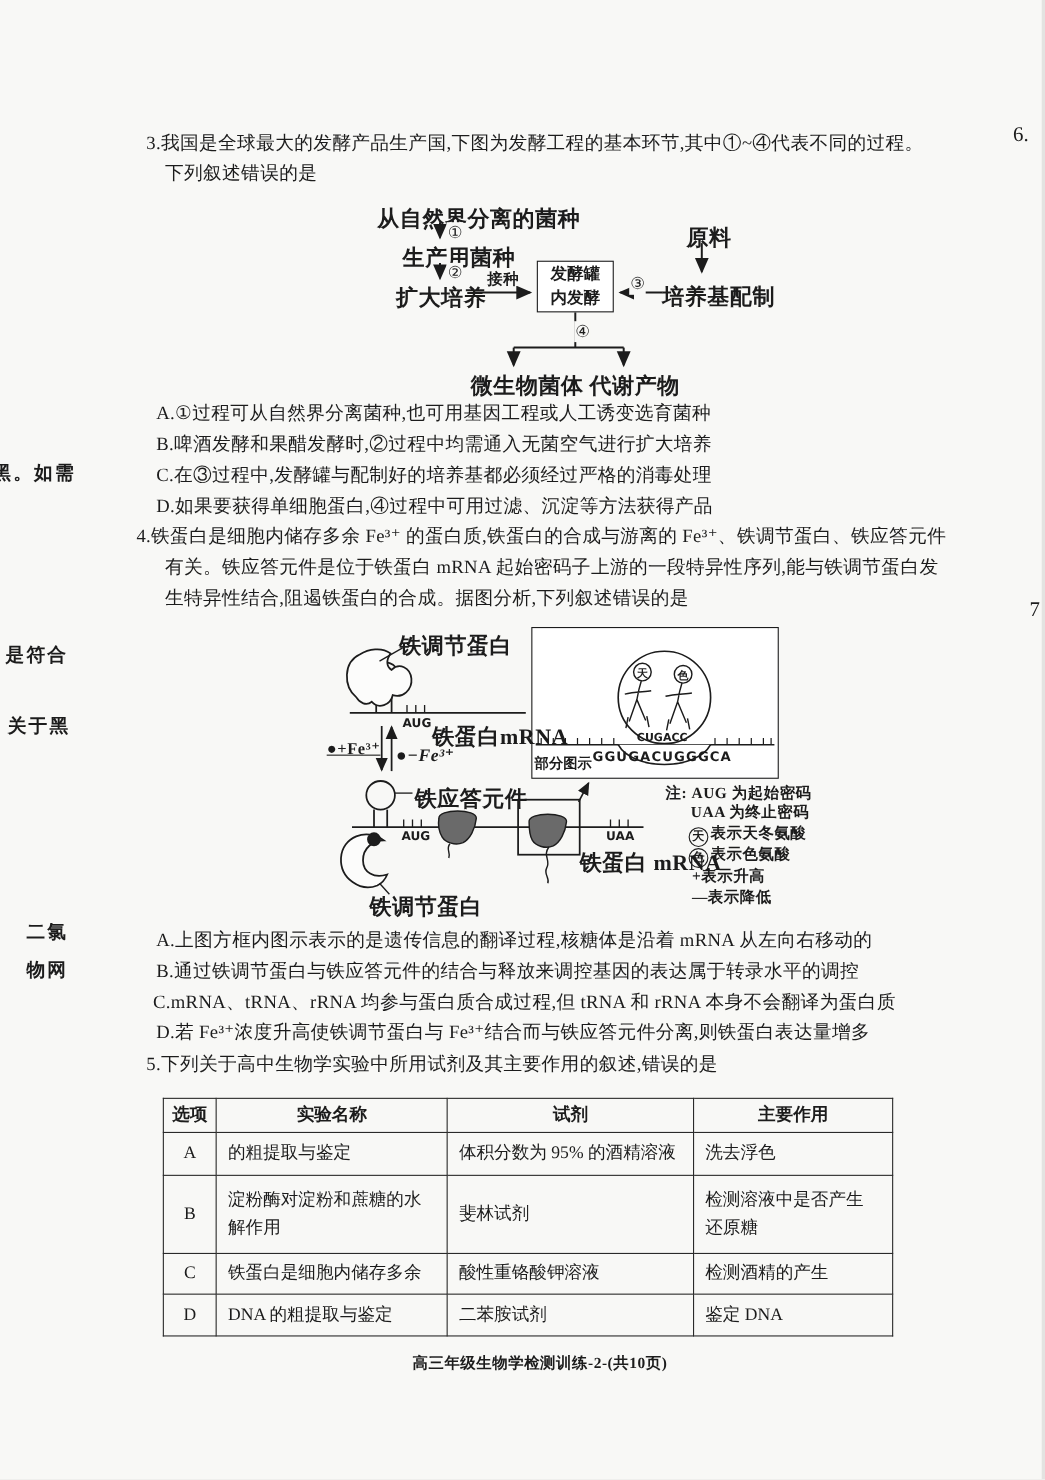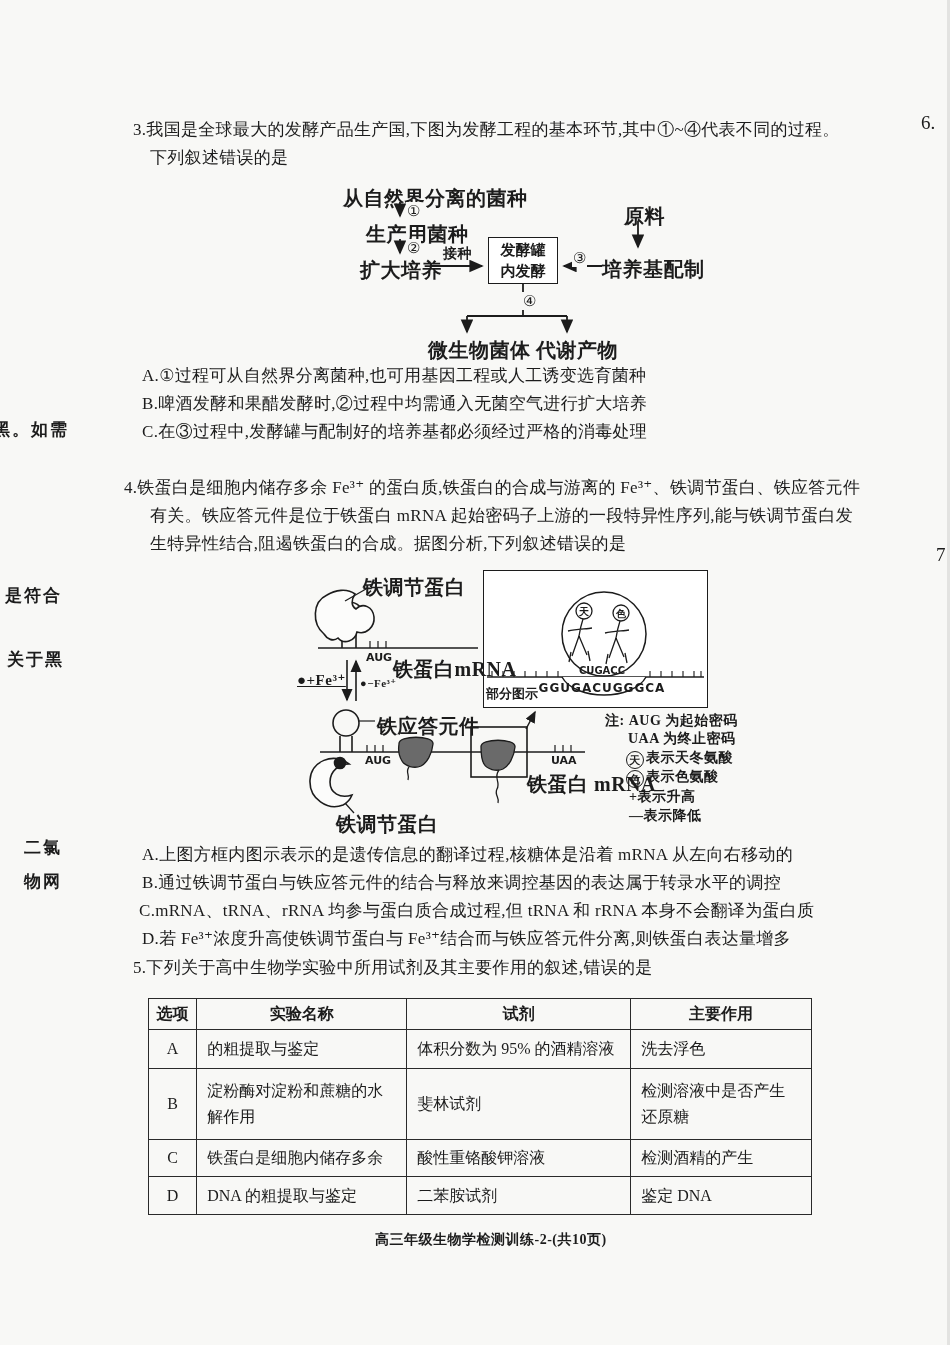--- a/index.html
+++ b/index.html
@@ -63,31 +63,32 @@
   <span class="t circnum lbl" style="left:572px;top:249px;">③</span>
   <span class="t dlabel lbl" style="left:602px;top:256px;">培养基配制</span>
   <span class="t dlabel lbl" style="left:624px;top:203px;">原料</span>
   <span class="t circnum lbl" style="left:522px;top:292px;">④</span>
   <span class="t dlabel lbl" style="left:428px;top:337px;text-align:center;">微生物菌体</span>
   <span class="t dlabel lbl" style="left:536px;top:337px;">代谢产物</span>
 
   <span class="t opt" style="left:142px;top:364px;">A.①过程可从自然界分离菌种,也可用基因工程或人工诱变选育菌种</span>
   <span class="t opt" style="left:142px;top:392px;">B.啤酒发酵和果醋发酵时,②过程中均需通入无菌空气进行扩大培养</span>
   <span class="t opt" style="left:142px;top:420px;">C.在③过程中,发酵罐与配制好的培养基都必须经过严格的消毒处理</span>
+  <span class="t opt" style="left:142px;top:448px;">D.如果要获得单细胞蛋白,④过程中可用过滤、沉淀等方法获得产品</span>
 
   <span class="t stem" style="left:124px;top:476px;">4.铁蛋白是细胞内储存多余 Fe³⁺ 的蛋白质,铁蛋白的合成与游离的 Fe³⁺、铁调节蛋白、铁应答元件</span>
   <span class="t stem" style="left:150px;top:504px;">有关。铁应答元件是位于铁蛋白 mRNA 起始密码子上游的一段特异性序列,能与铁调节蛋白发</span>
   <span class="t stem" style="left:150px;top:532px;">生特异性结合,阻遏铁蛋白的合成。据图分析,下列叙述错误的是</span>
 
   <div id="magnified-box"></div>
   <span class="t dlabel lbl" style="left:363px;top:574px;">铁调节蛋白</span>
   <span class="t dsmall lbl" style="left:366px;top:651px;">AUG</span>
   <span class="t dlabel lbl" style="left:393px;top:656px;">铁蛋白mRNA</span>
   <span class="t dlabel lbl" style="left:297px;top:671px;font-size:15px;text-decoration:underline;">●+Fe³⁺</span>
-  <span class="t dlabel lbl" style="left:360px;top:677px;font-size:11px;">●−Fe³⁺</span>
+  <span class="t dlabel lbl" style="left:360px;top:677px;font-size:16px;font-style:italic;">●−Fe³⁺</span>
   <span class="t dlabel lbl" style="left:377px;top:713px;">铁应答元件</span>
   <span class="t dsmall lbl" style="left:365px;top:754px;">AUG</span>
   <span class="t dsmall lbl" style="left:551px;top:754px;">UAA</span>
   <span class="t dlabel lbl" style="left:527px;top:771px;">铁蛋白 mRNA</span>
   <span class="t dlabel lbl" style="left:336px;top:811px;">铁调节蛋白</span>
   <span class="t lbl" style="left:486px;top:685px;font-size:13px;font-weight:bold;">部分图示</span>
 
   <span class="t note" style="left:605px;top:712px;">注: AUG 为起始密码</span>
   <span class="t note" style="left:628px;top:730px;">UAA 为终止密码</span>
   <span class="t note" style="left:626px;top:749px;"><span class="circchar">天</span><span>表示天冬氨酸</span></span>

